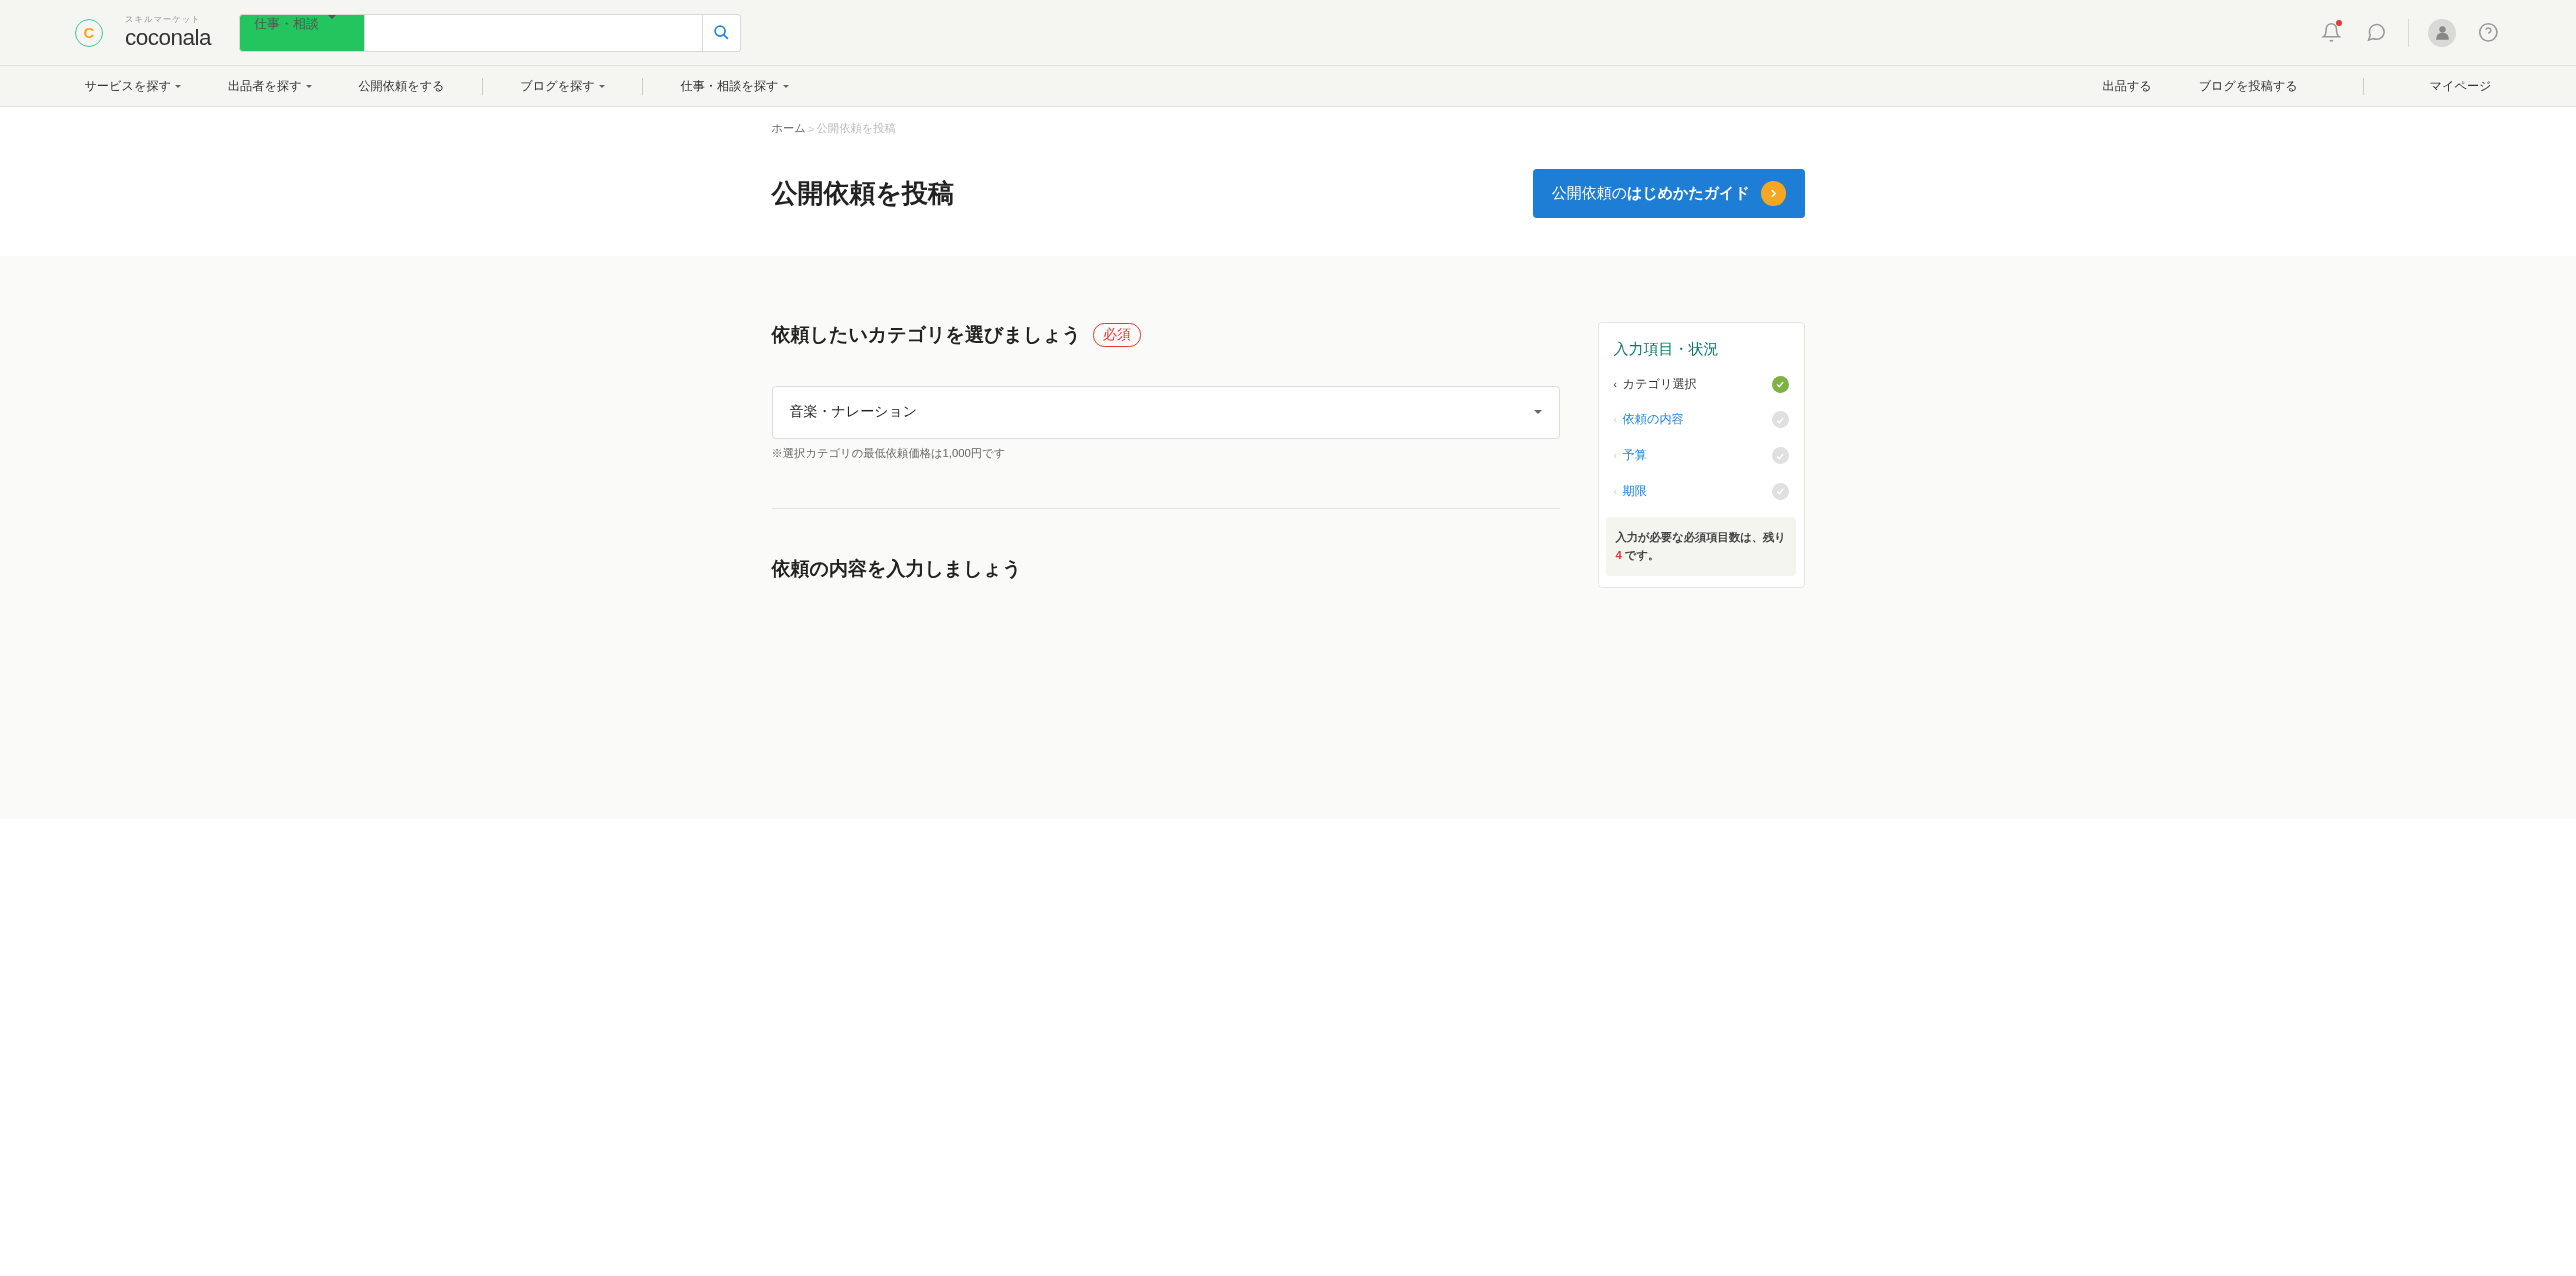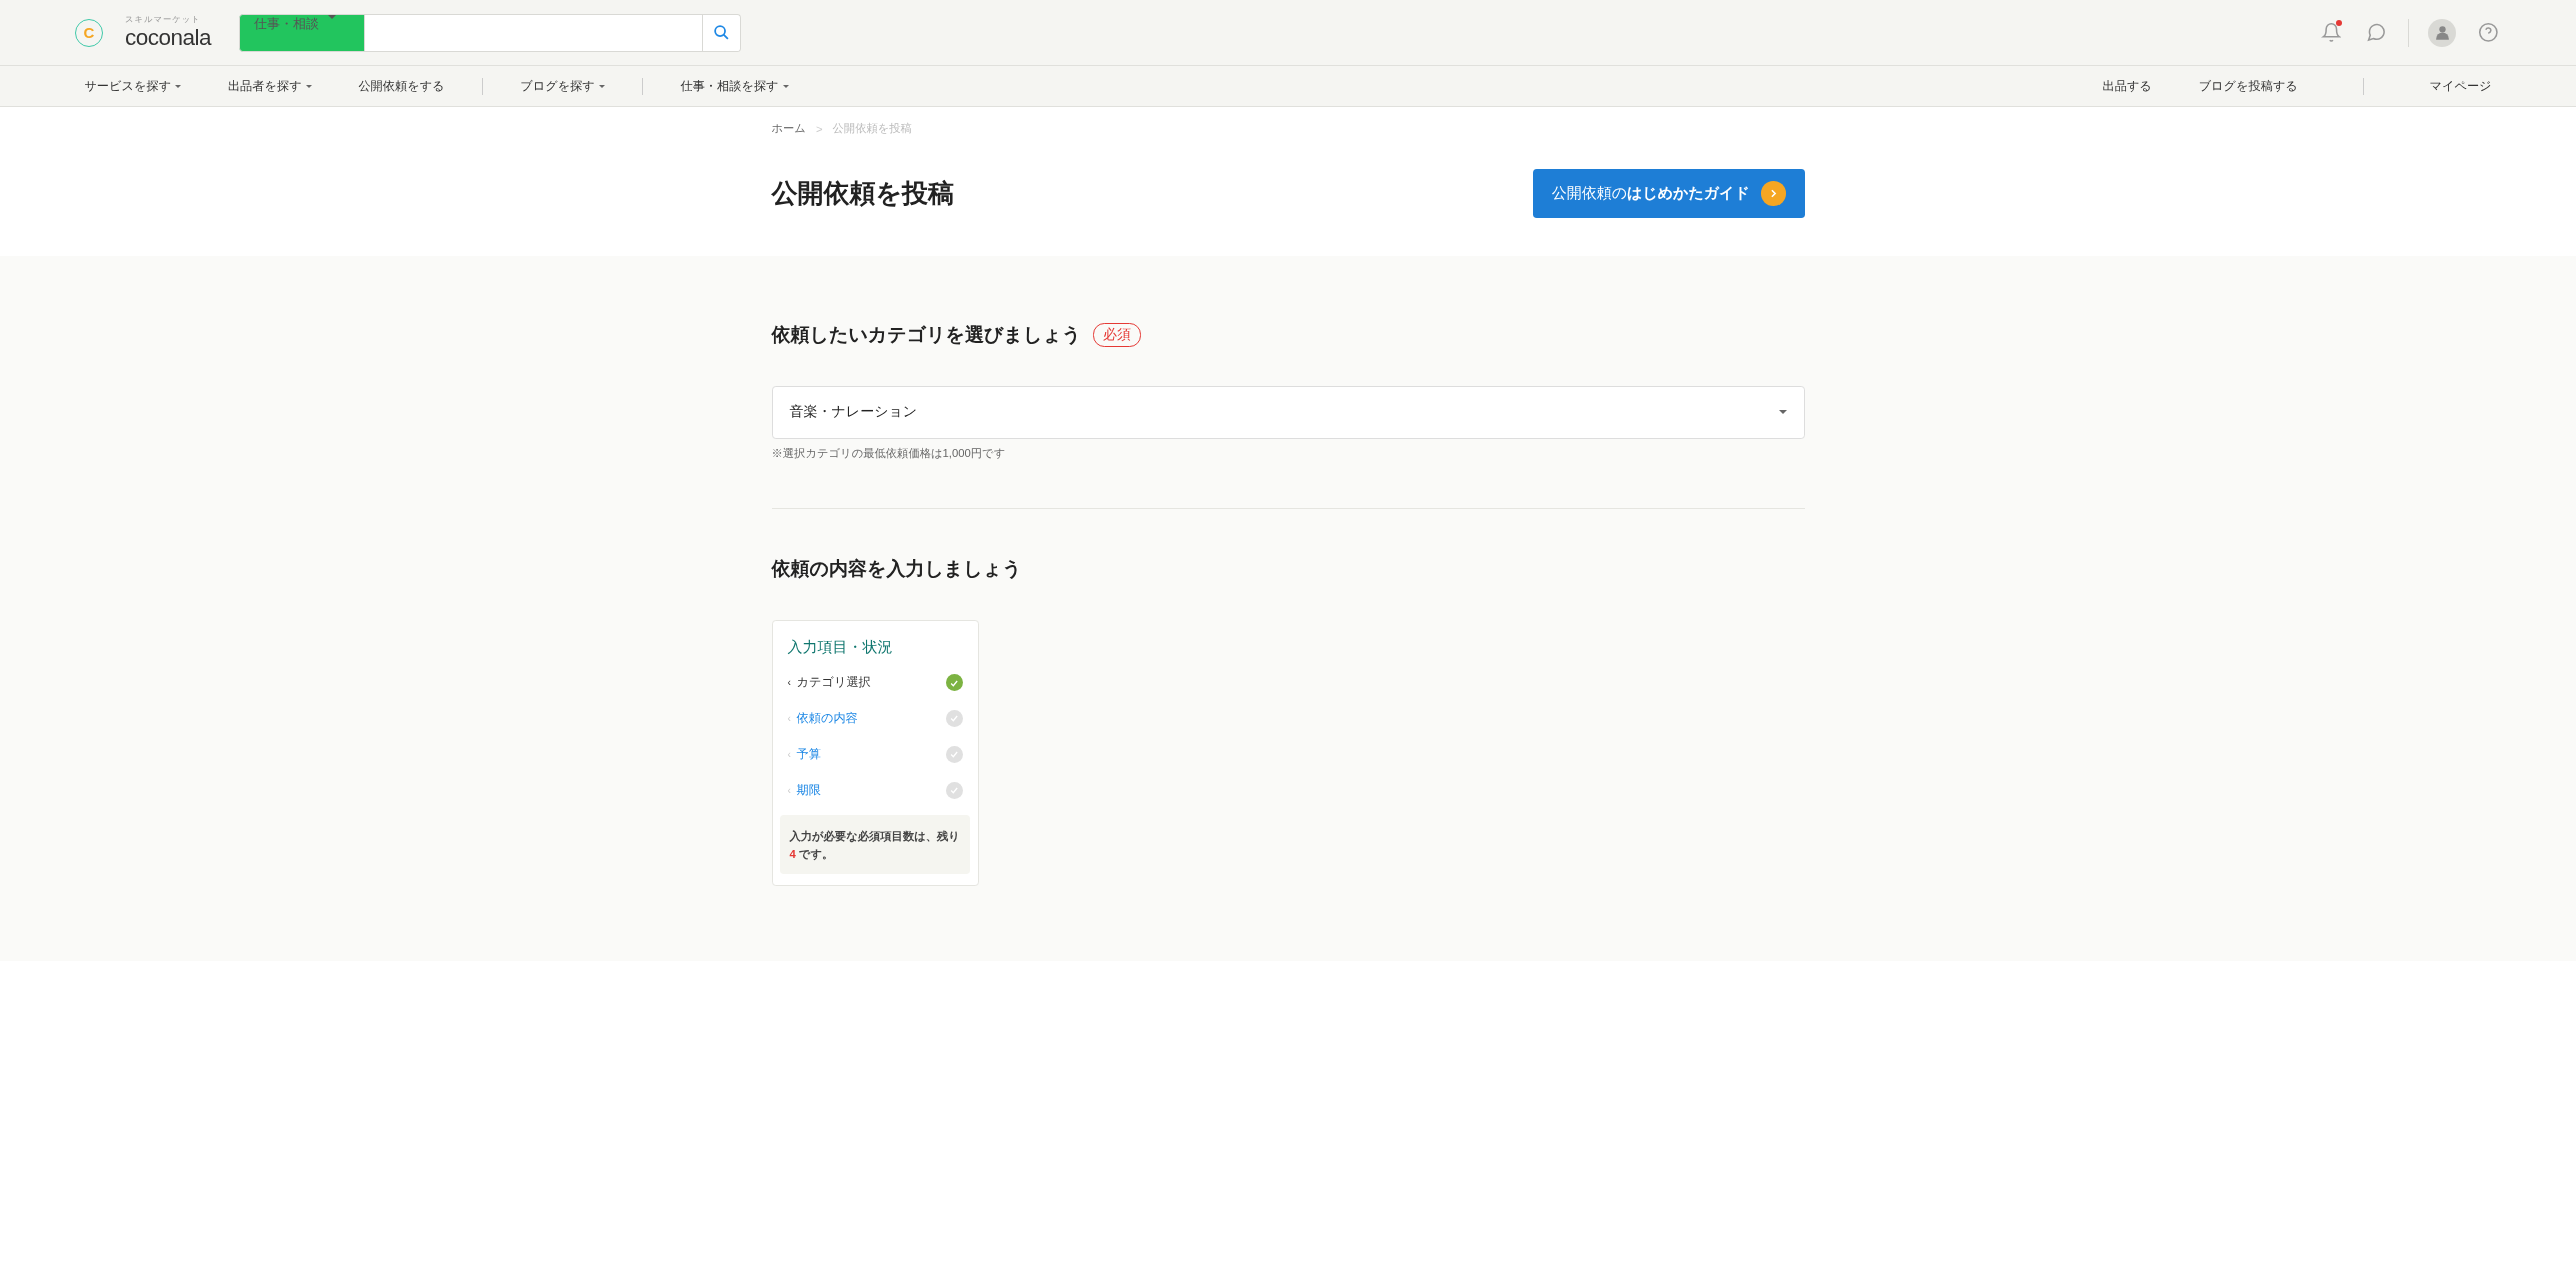--- a/index.html
+++ b/index.html
@@ -25,36 +25,36 @@
     .avatar-btn { width: 28px; height: 28px; border-radius: 50%; background: #d9d9d5; display: flex; align-items: center; justify-content: center; color: #888; cursor: pointer; }
     
     
     .nav-bar { background: #f5f5f2; border-bottom: 0.9px solid #e0e0dc; height: 41px; display: flex; align-items: center; padding: 0 75px; font-size: 12.2px; }
     .nav-item { display: flex; align-items: center; gap: 4px; color: #333; cursor: pointer; padding: 0 9.4px; height: 100%; }
     .nav-item .chev { width: 0; height: 0; border-left: 3.8px solid transparent; border-right: 3.8px solid transparent; border-top: 3.8px solid #666; }
     .nav-divider { width: 0.9px; height: 17px; background: #ccc; margin: 0 28px; }
     .nav-right { margin-left: auto; display: flex; align-items: flex-end; gap: 28px; }
     
     
-    .breadcrumb-row { padding: 14px 0; max-width: 1033px; margin: 0 auto; display: flex; align-items: center; gap: 10px; font-size: 11.3px; }
+    .breadcrumb-row { padding: 14px 0; max-width: 1033px; margin: 0 auto; display: flex; align-items: center; gap: 2px; font-size: 11.3px; }
     .breadcrumb-row a { color: #666; text-decoration: none; }
     .breadcrumb-row .sep { color: #ccc; }
     .breadcrumb-row .current { color: #bbb; }
     
     
     .title-row { max-width: 1033px; margin: 0 auto; padding: 19px 0 38px; display: flex; align-items: center; justify-content: space-between; }
     .page-title { font-size: 26px; font-weight: bold; color: #222; }
     .guide-btn { background: #1e7ed6; color: #fff; padding: 12.2px 19px; border-radius: 3.8px; display: flex; align-items: center; gap: 11.3px; font-size: 15px; cursor: pointer; border: none; }
     .guide-btn strong { font-weight: bold; }
     .guide-arrow { width: 24.4px; height: 24.4px; background: #f5a623; border-radius: 50%; display: flex; align-items: center; justify-content: center; }
     .guide-arrow svg { width: 13px; height: 13px; }
     
     
     .content-area { background: #fafaf8; padding: 66px 0 75px; min-height: 563px; }
-    .content-inner { max-width: 1033px; margin: 0 auto; display: flex; gap: 38px; flex-direction: column; }
+    .content-inner { max-width: 1033px; margin: 0 auto; display: flex; gap: 38px; }
     .main-col { flex: 1; }
     .side-col { width: 207px; }
     
     .section-heading { font-size: 19px; font-weight: bold; color: #222; display: flex; align-items: center; gap: 11.3px; margin-bottom: 38px; }
     .required-badge { font-size: 14px; color: #e53935; border: 0.9px solid #e53935; border-radius: 11.3px; padding: 1.9px 9.4px; font-weight: normal; }
     
     .select-box { width: 100%; height: 53px; background: #fff; border: 0.9px solid #ddd; border-radius: 3.8px; padding: 0 17px; font-size: 14px; color: #222; display: flex; align-items: center; justify-content: space-between; cursor: pointer; margin-bottom: 22.5px; }
     .select-box .chev { width: 0; height: 0; border-left: 4.7px solid transparent; border-right: 4.7px solid transparent; border-top: 4.7px solid #666; }
     .select-note { font-size: 11.3px; color: #666; margin-top: -15px; margin-bottom: 38px; }
     

